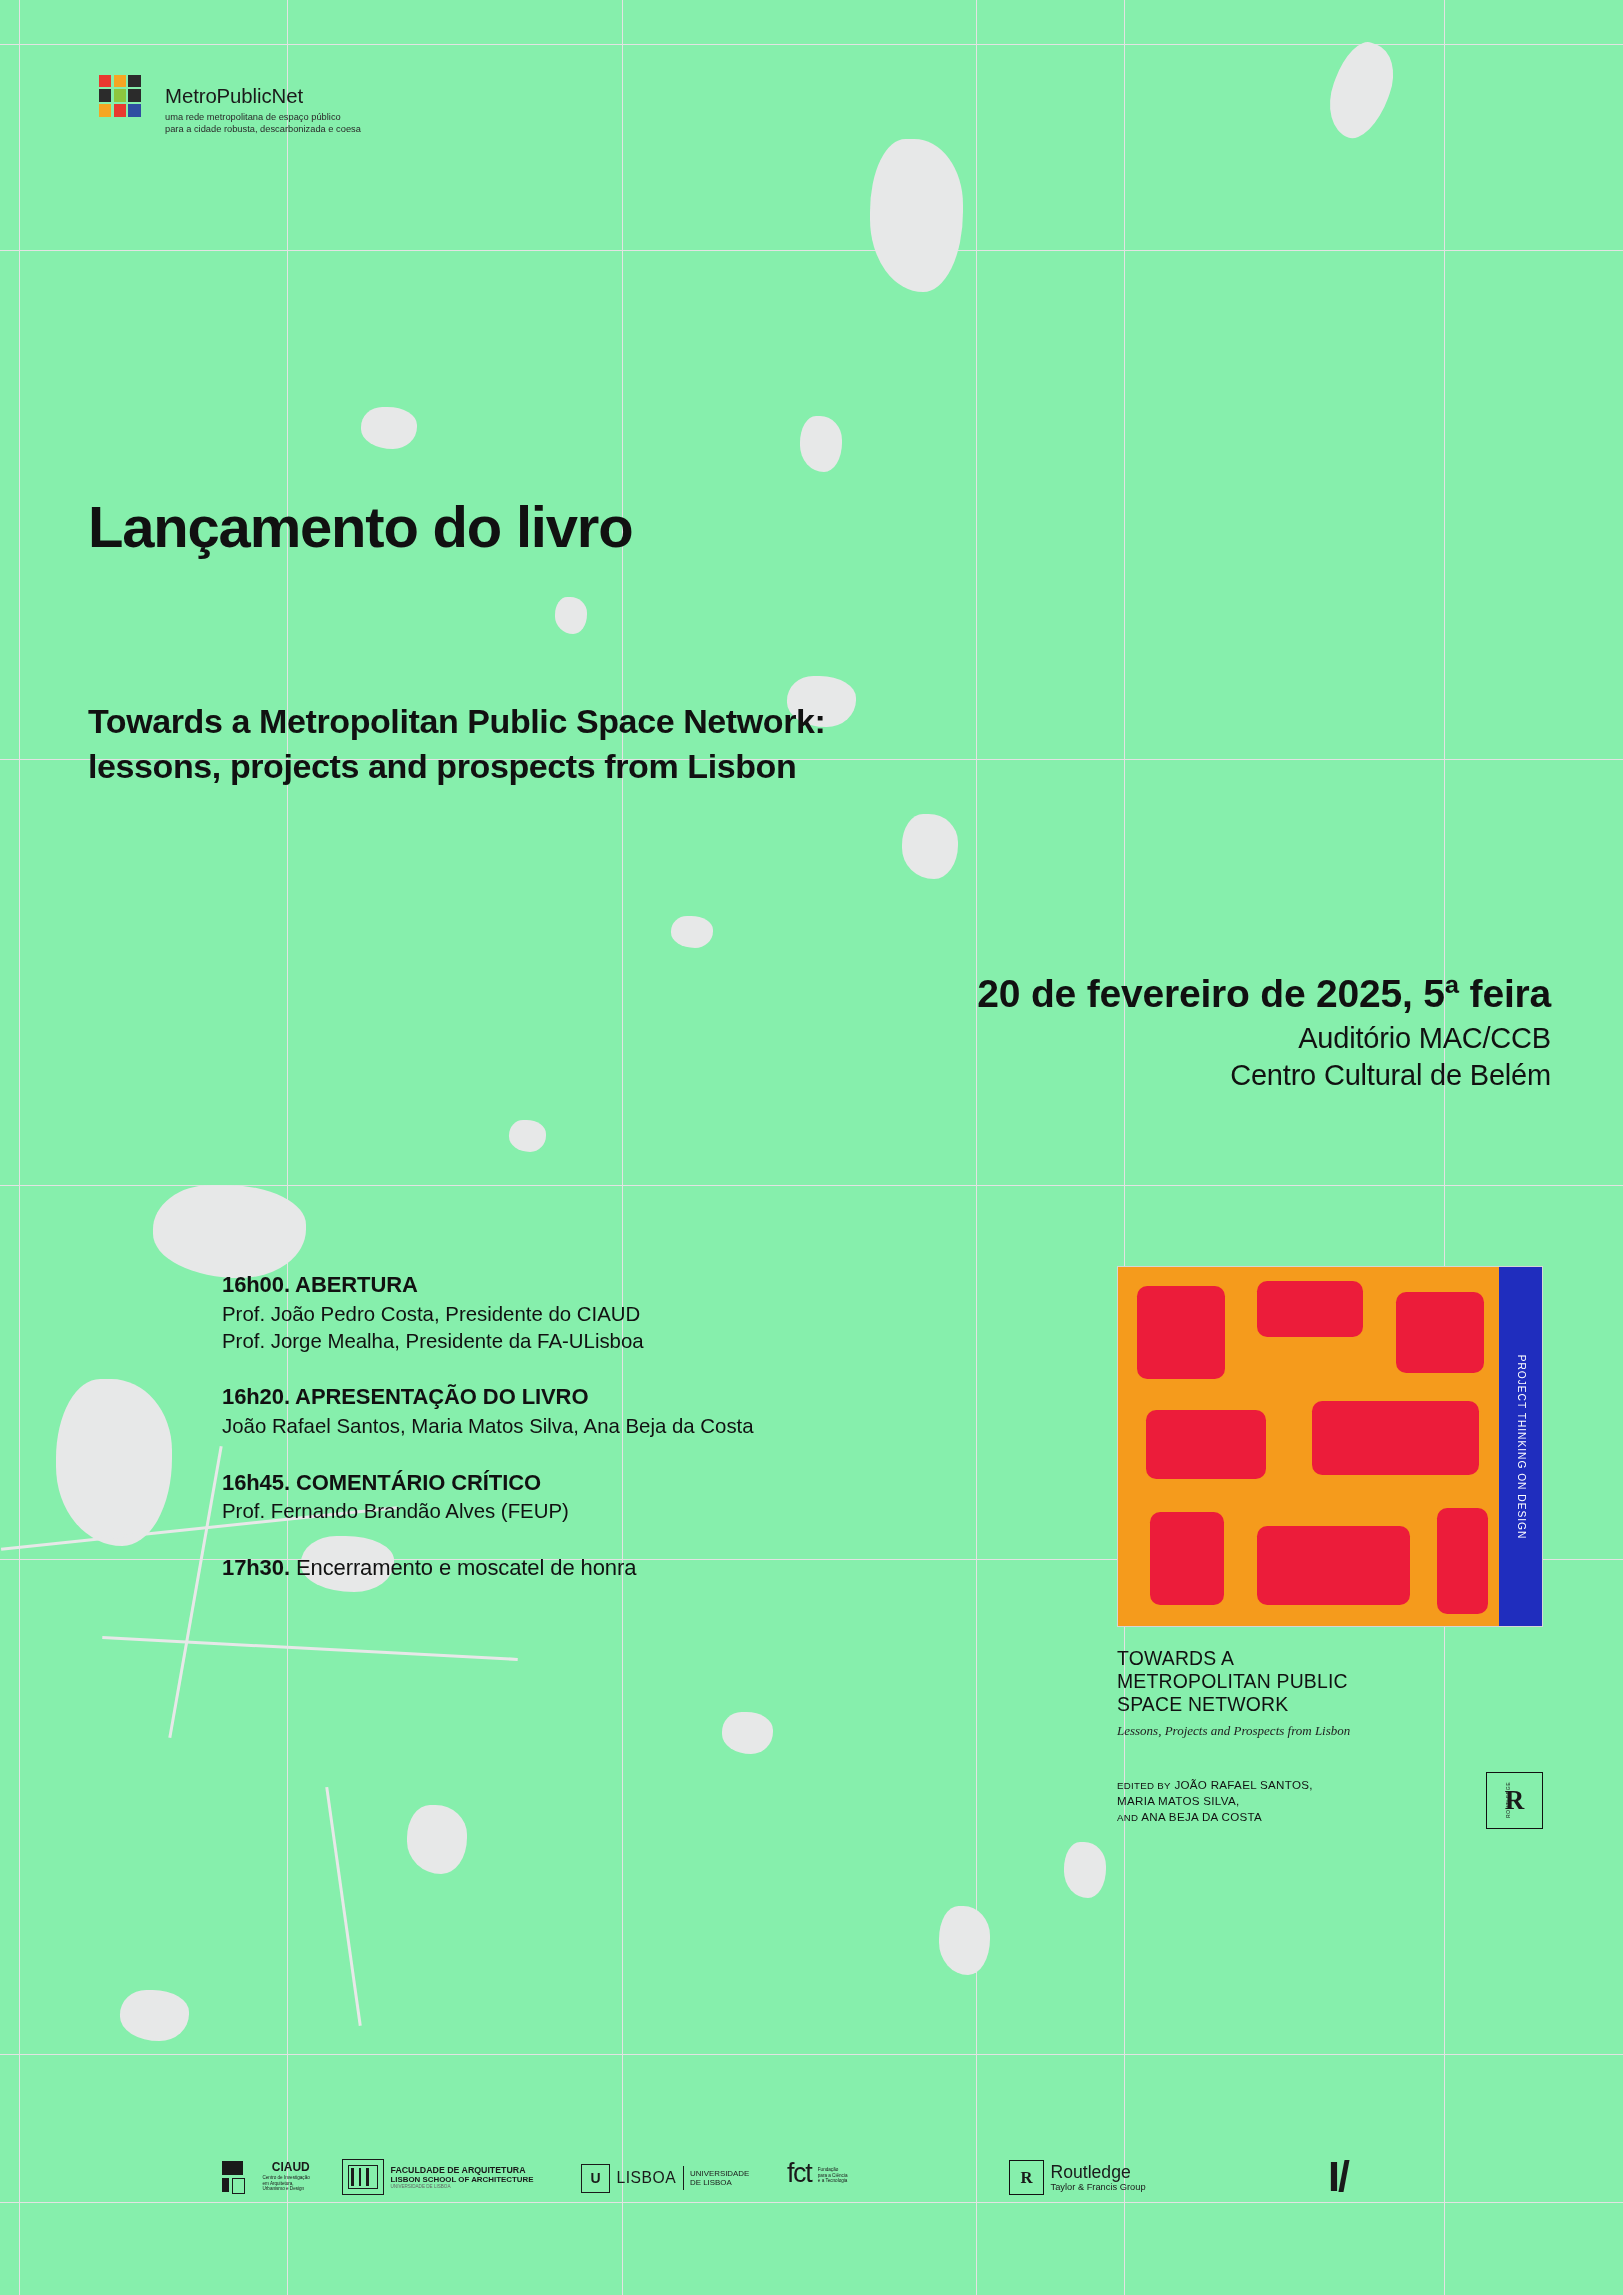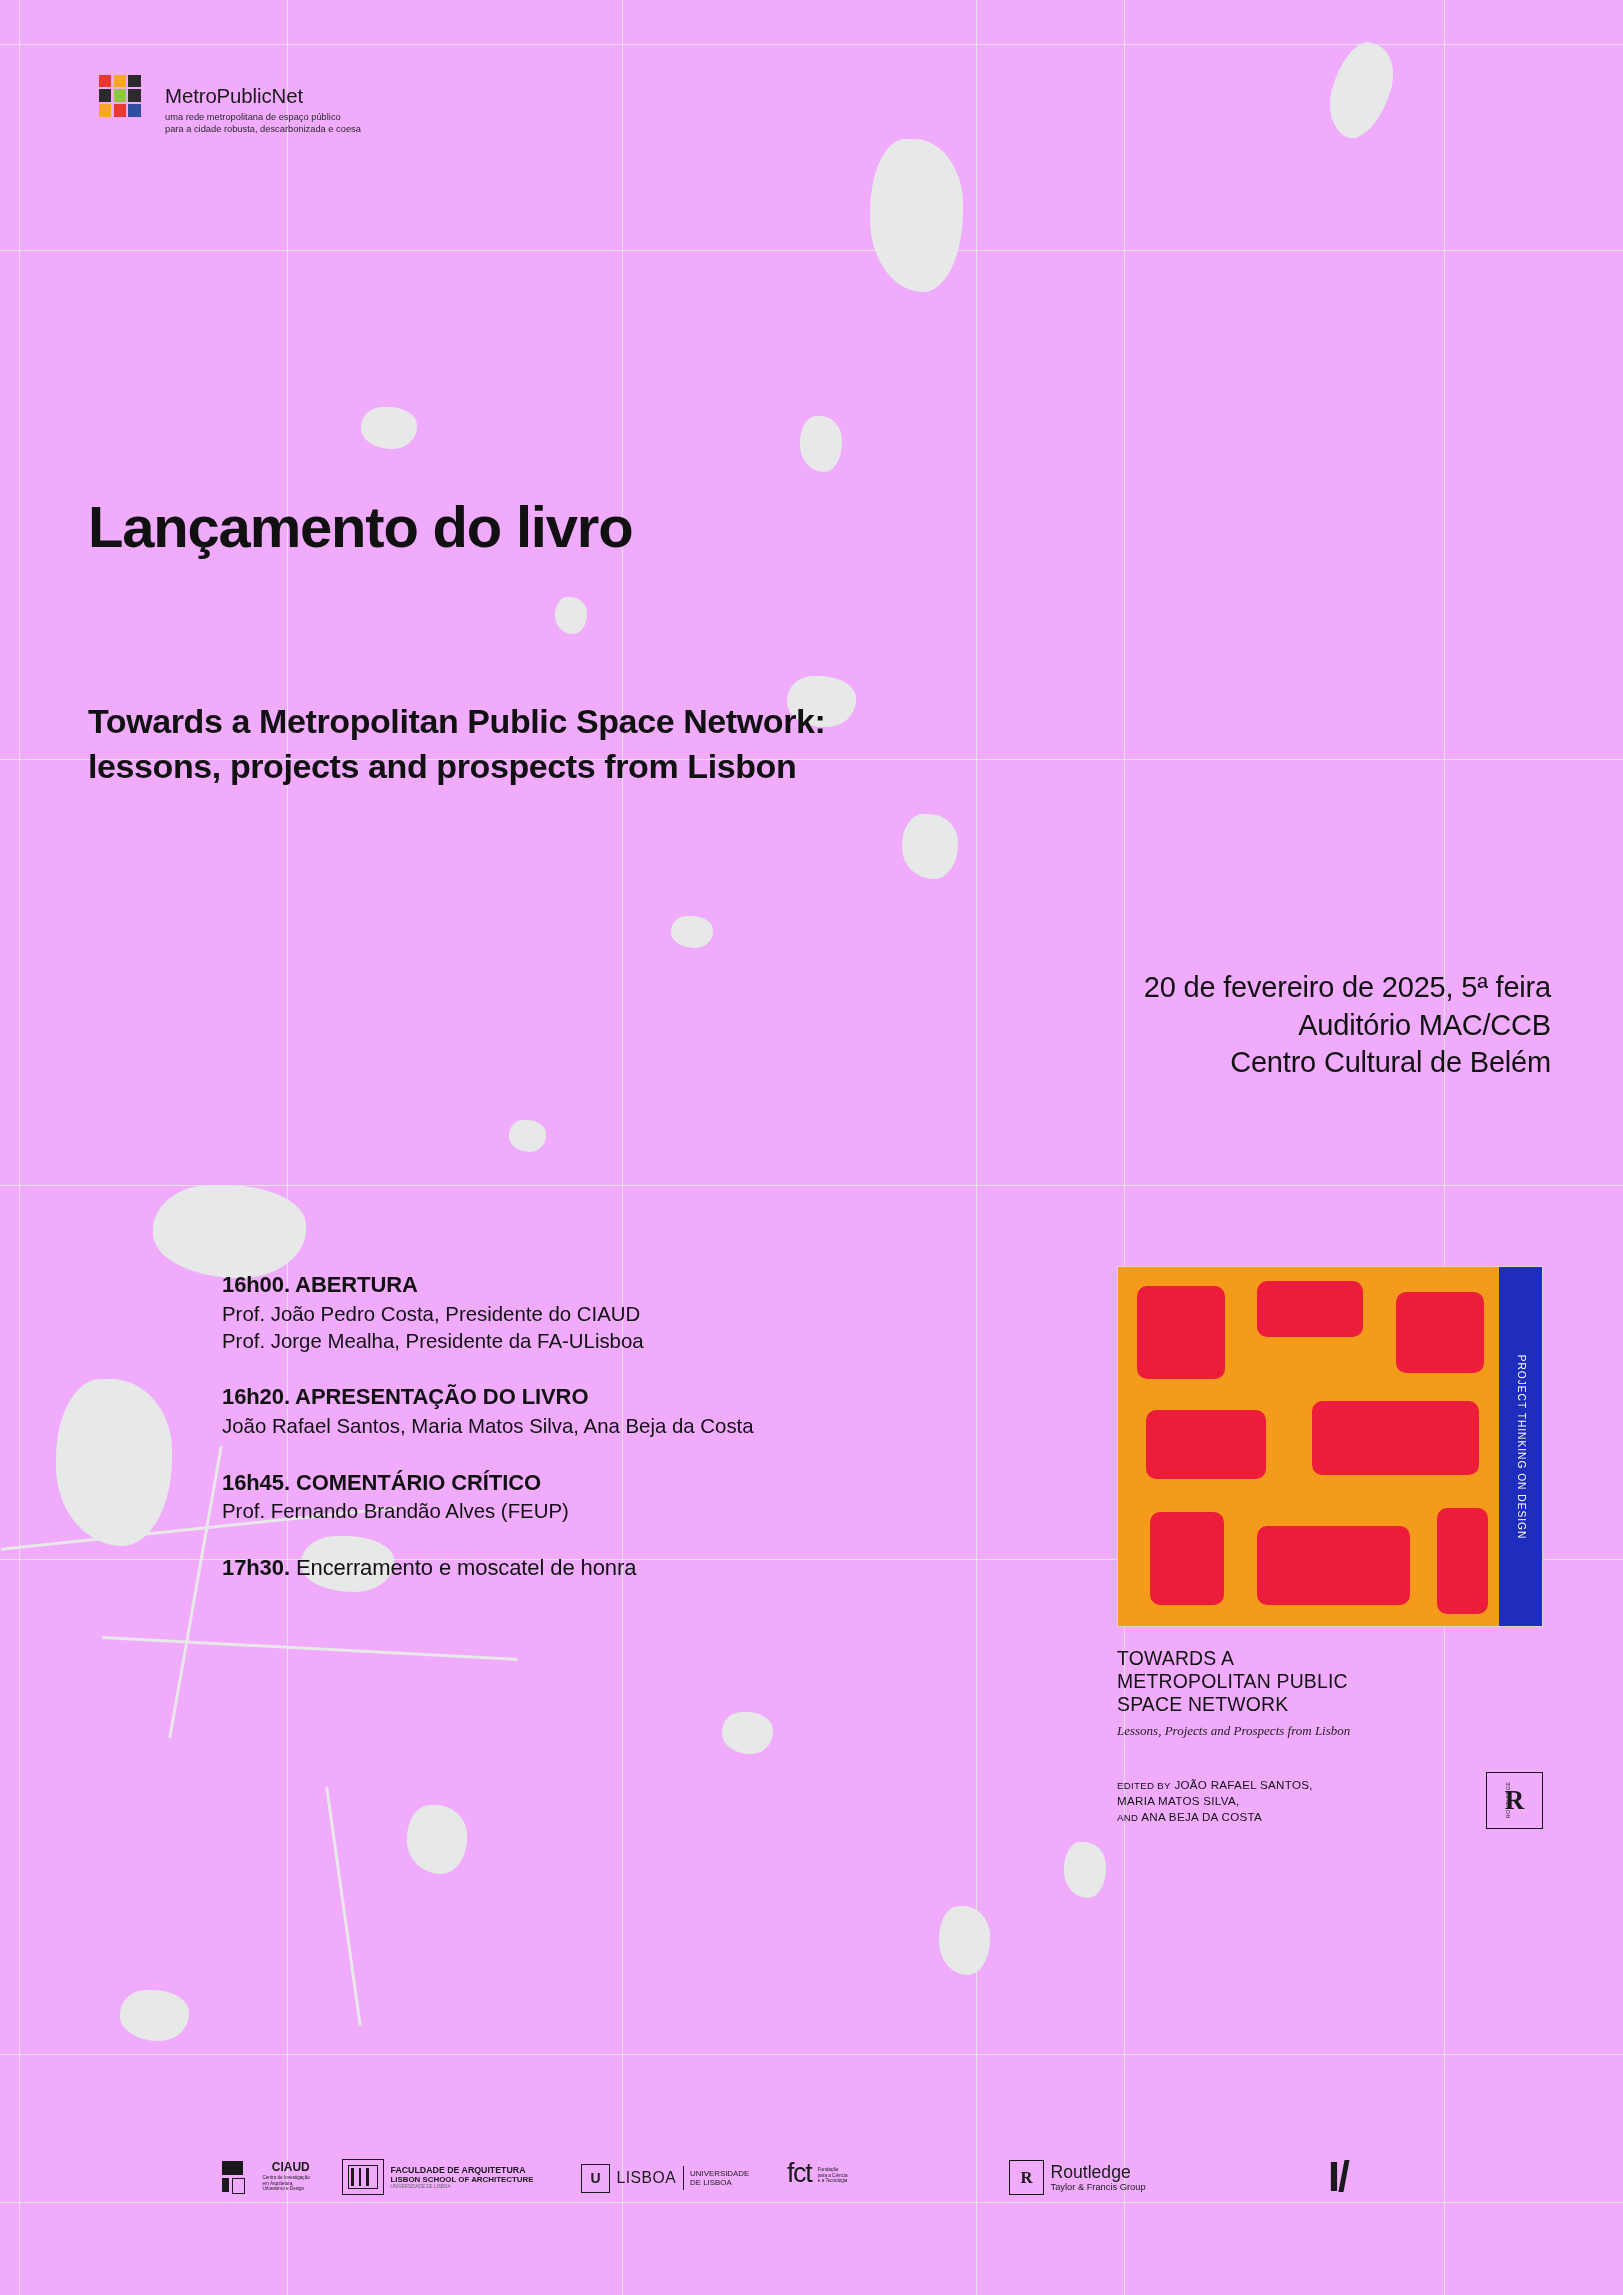--- a/index.html
+++ b/index.html
@@ -13,21 +13,21 @@
     position: relative;
     font-family: "Liberation Sans", sans-serif;
     color: #1a1a1a;
     overflow: hidden;
   }
 
   
   #poster {
     position: absolute;
     inset: 0;
-    background: #f0abfc;
+    background: #86efac;
     overflow: hidden;
   }
   .grid-line {
     position: absolute;
     background: #e3e3e3;
   }
   .grid-v { width: 0.9px; top: 0; bottom: 0; }
   .grid-h { height: 0.9px; left: 0; right: 0; }
 
   .mapblob {
@@ -100,22 +100,22 @@
   }
 
   #event-info {
     position: absolute;
     right: 72px;
     top: 969px;
     text-align: right;
     line-height: 1.3;
   }
   #event-date {
-    font-size: 29px;
-    font-weight: 400;
+    font-size: 39px;
+    font-weight: 700;
     letter-spacing: -0.2px;
     color: #111111;
   }
   #event-venue, #event-place {
     font-size: 29px;
     font-weight: 400;
     letter-spacing: -0.2px;
     color: #111111;
     padding-left: 29px;
   }

